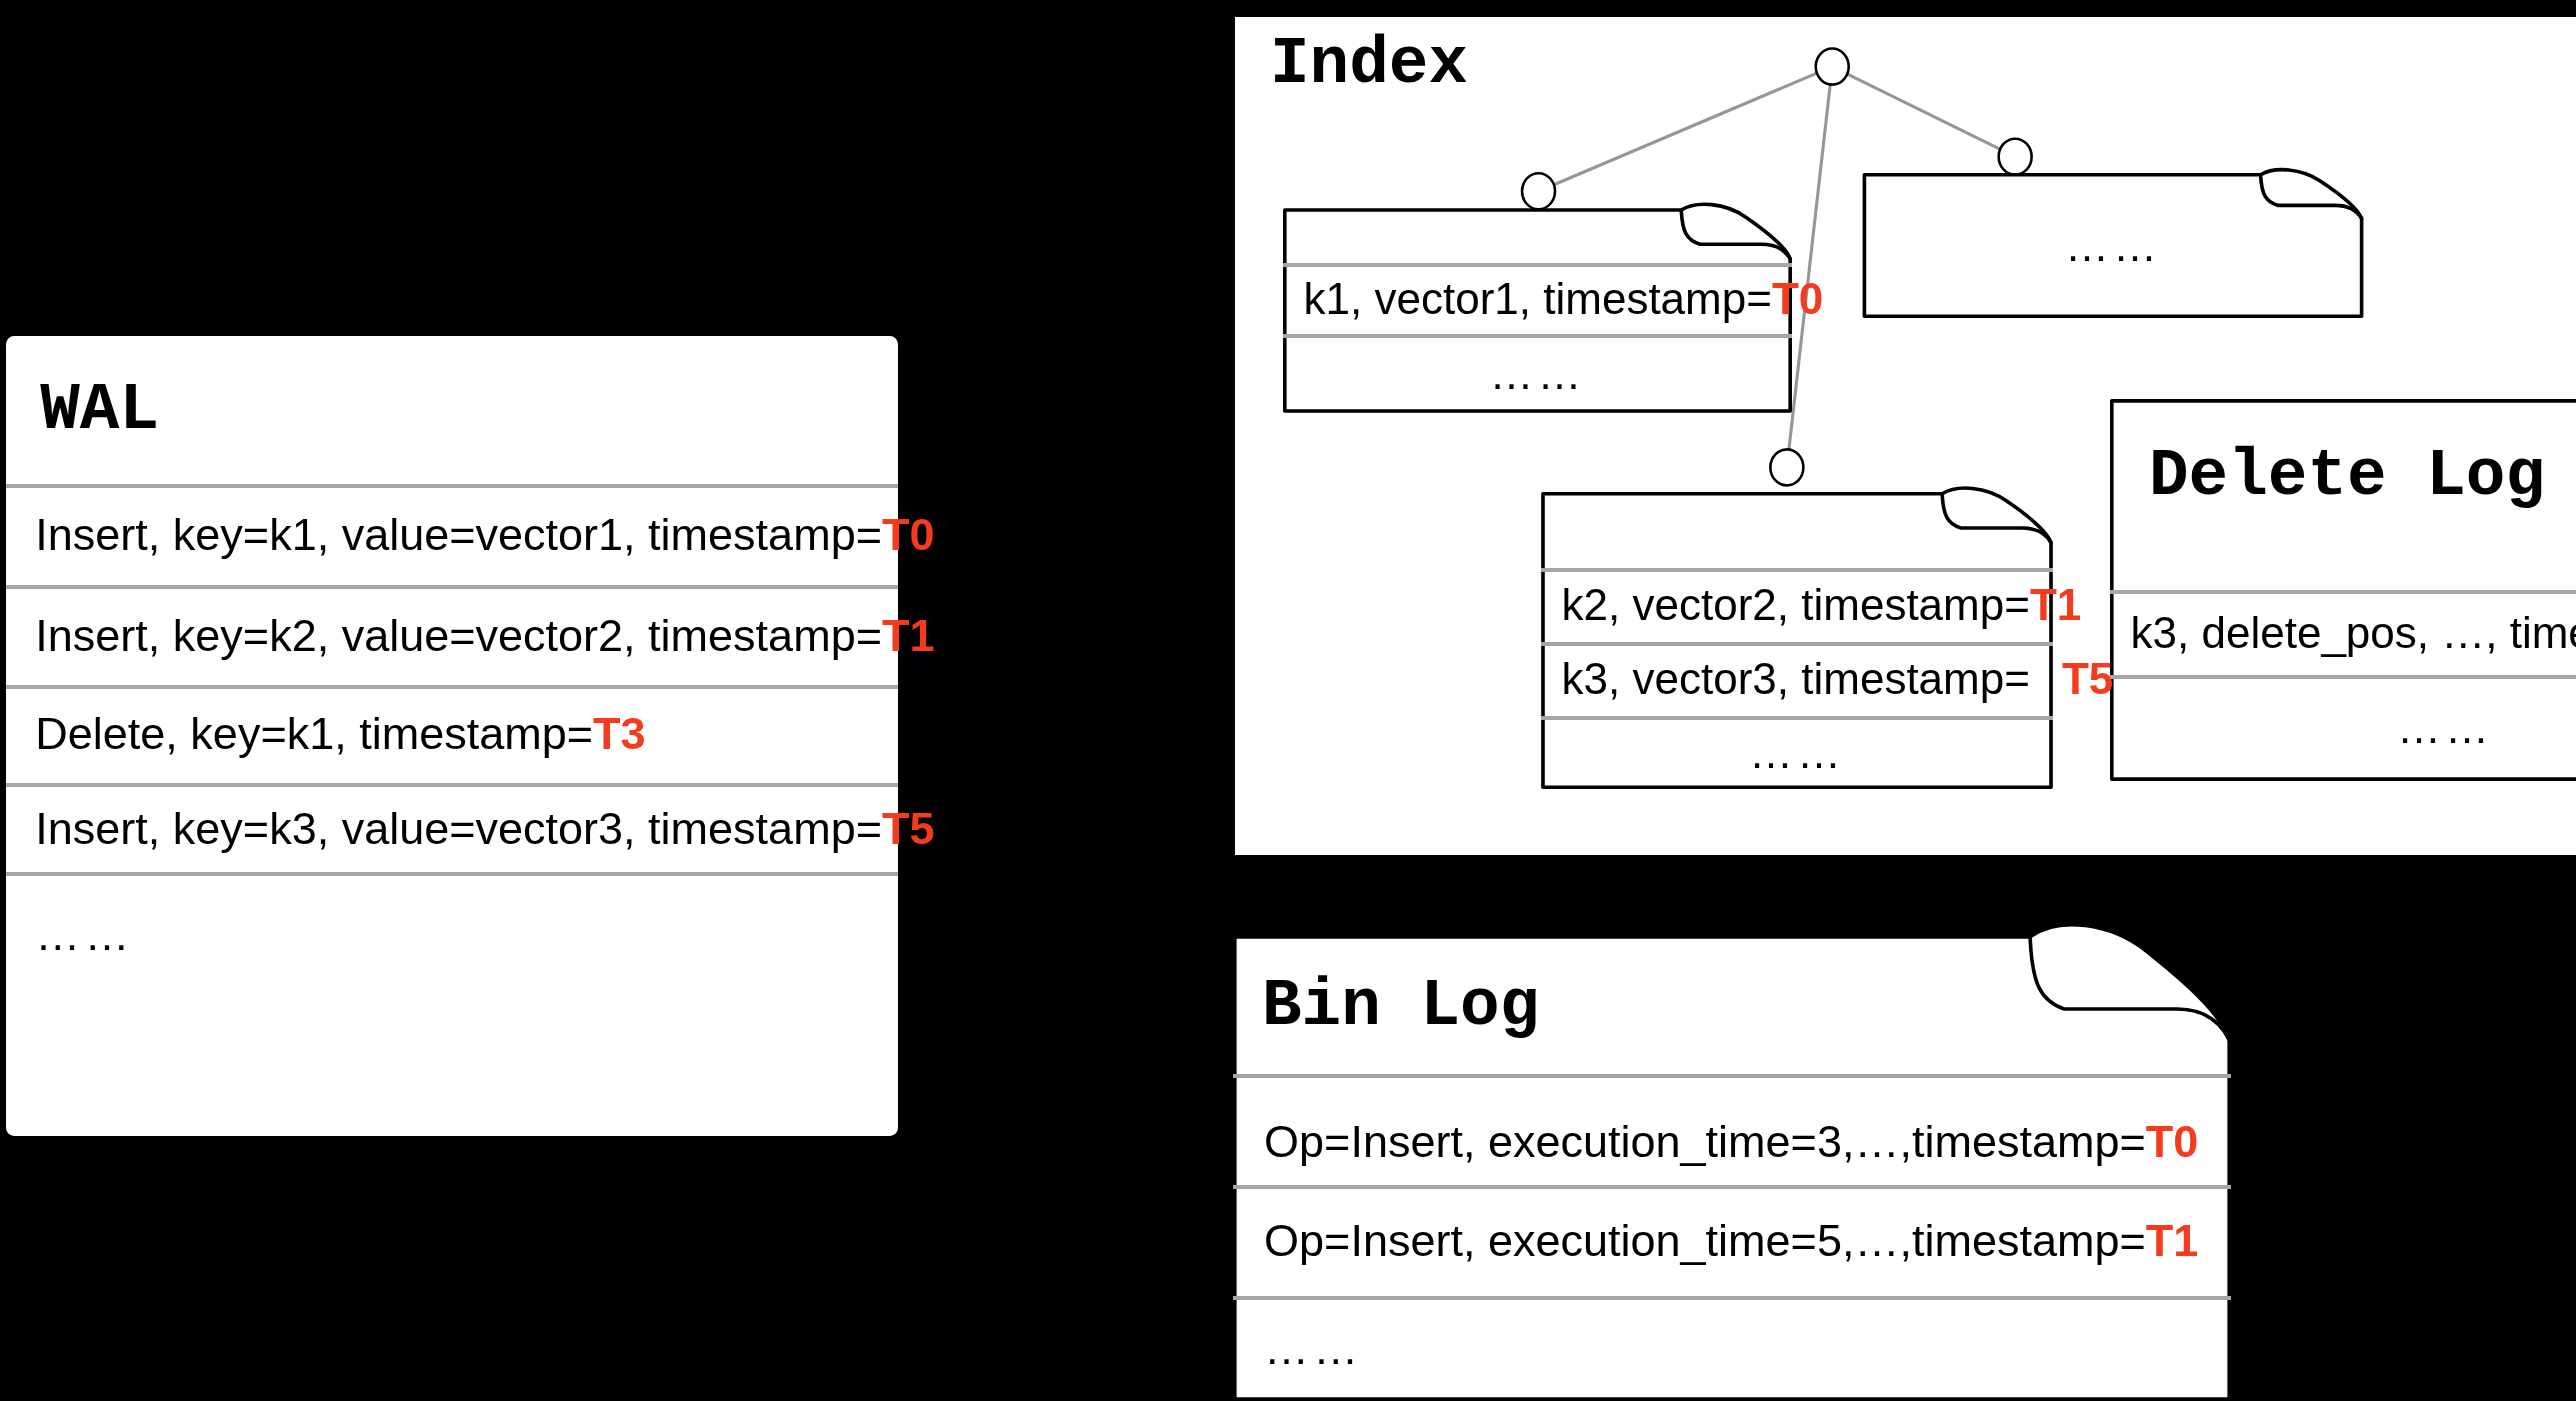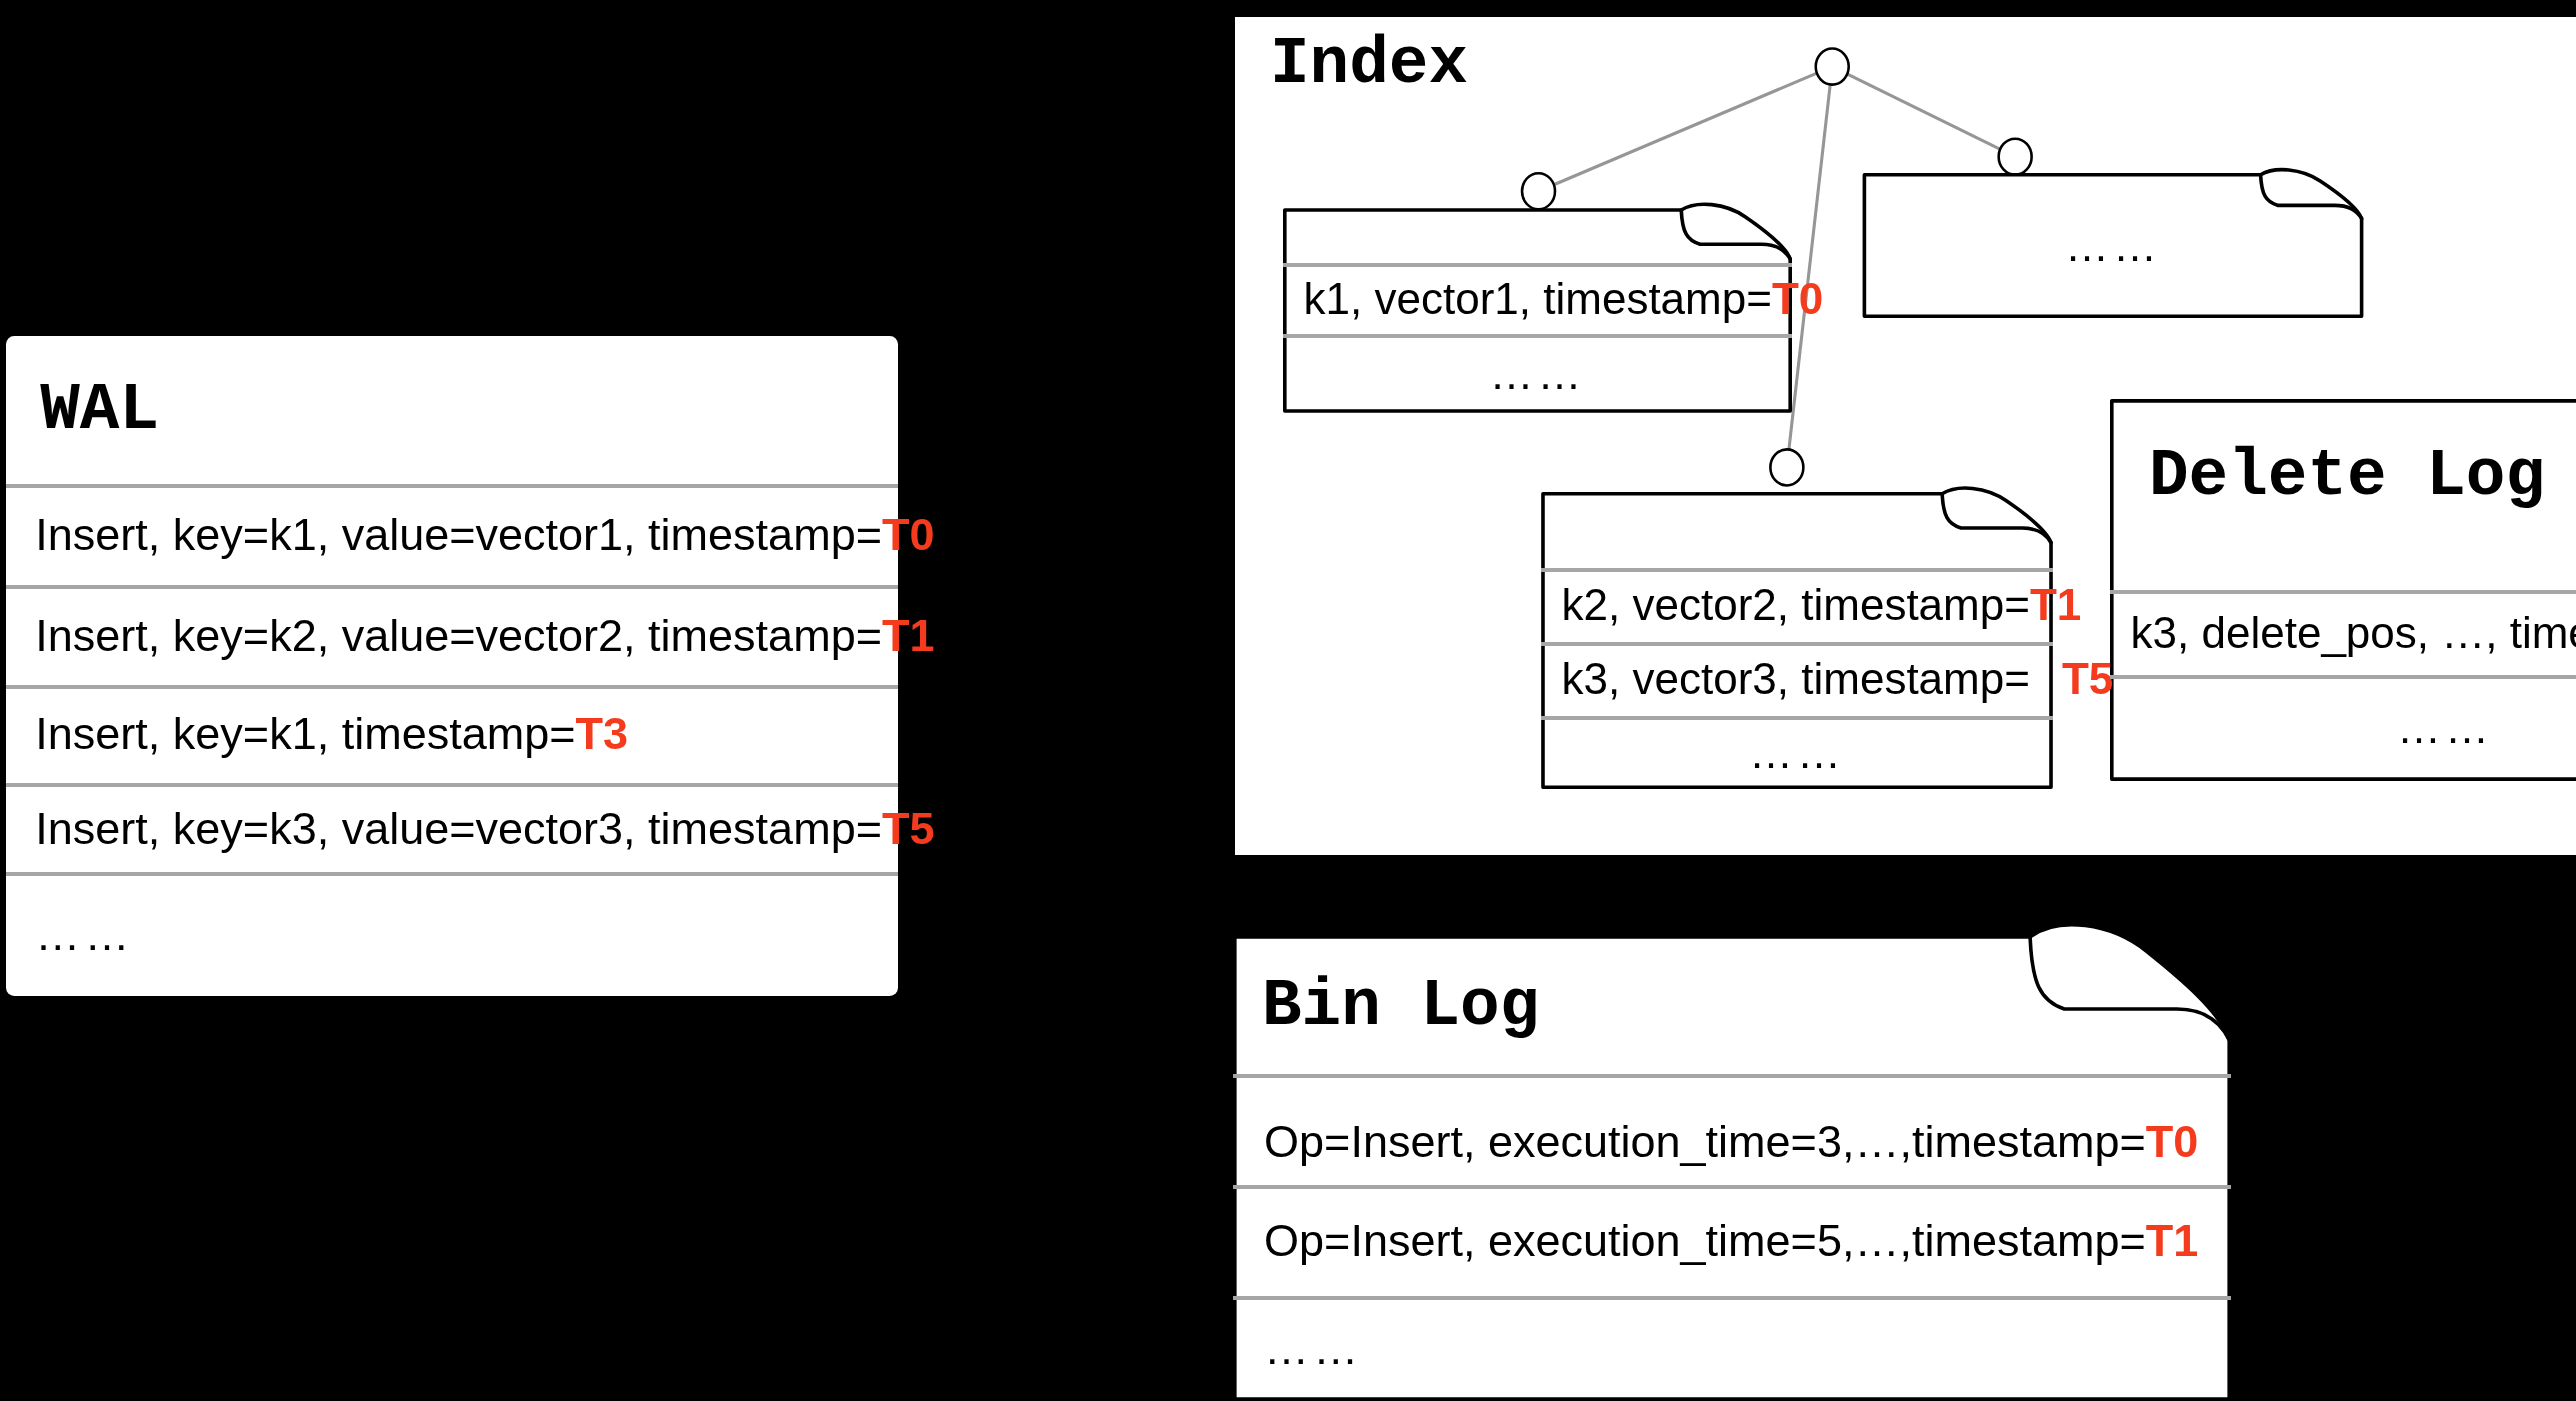--- a/index.html
+++ b/index.html
@@ -6,21 +6,21 @@
   html,body { background:#000; }
   .canvas {
     position:relative; width:2817px; height:1402px; overflow:hidden;
     background:var(--background,#000);
     font-family:"Liberation Sans","DejaVu Sans",sans-serif;
     color:#000;
   }
 
   
   .wal-box {
-    position:absolute; left:6.2px; top:336px; width:892px; height:660px;
+    position:absolute; left:6.2px; top:336px; width:892px; height:800px;
     background:var(--panel-bg,#fff); border-radius:8.2px;
   }
 
   
   .sep {
     position:absolute; left:0; right:0; height:3.6px;
     background:var(--separator,#a6a6a6); z-index:2;
   }
 
   
@@ -65,21 +65,21 @@
       <span>Insert, key=k1, value=vector1, timestamp=</span>
         <span class="ts">T0</span>
     </div>
     <div class="sep" style="top:249px"></div>
     <div class="row pad-l" style="top:249px; height:100px;">
       <span>Insert, key=k2, value=vector2, timestamp=</span>
         <span class="ts">T1</span>
     </div>
     <div class="sep" style="top:349px"></div>
     <div class="row pad-l" style="top:349px; height:97px;">
-      <span>Insert, key=k1, timestamp=</span>
+      <span>Delete, key=k1, timestamp=</span>
         <span class="ts">T3</span>
     </div>
     <div class="sep" style="top:447px"></div>
     <div class="row pad-l" style="top:447px; height:90px;">
       <span>Insert, key=k3, value=vector3, timestamp=</span>
         <span class="ts">T5</span>
     </div>
     <div class="sep" style="top:536px"></div>
     <div class="row pad-l dots-left" style="top:536px; height:124px;">
       <span>……</span>

